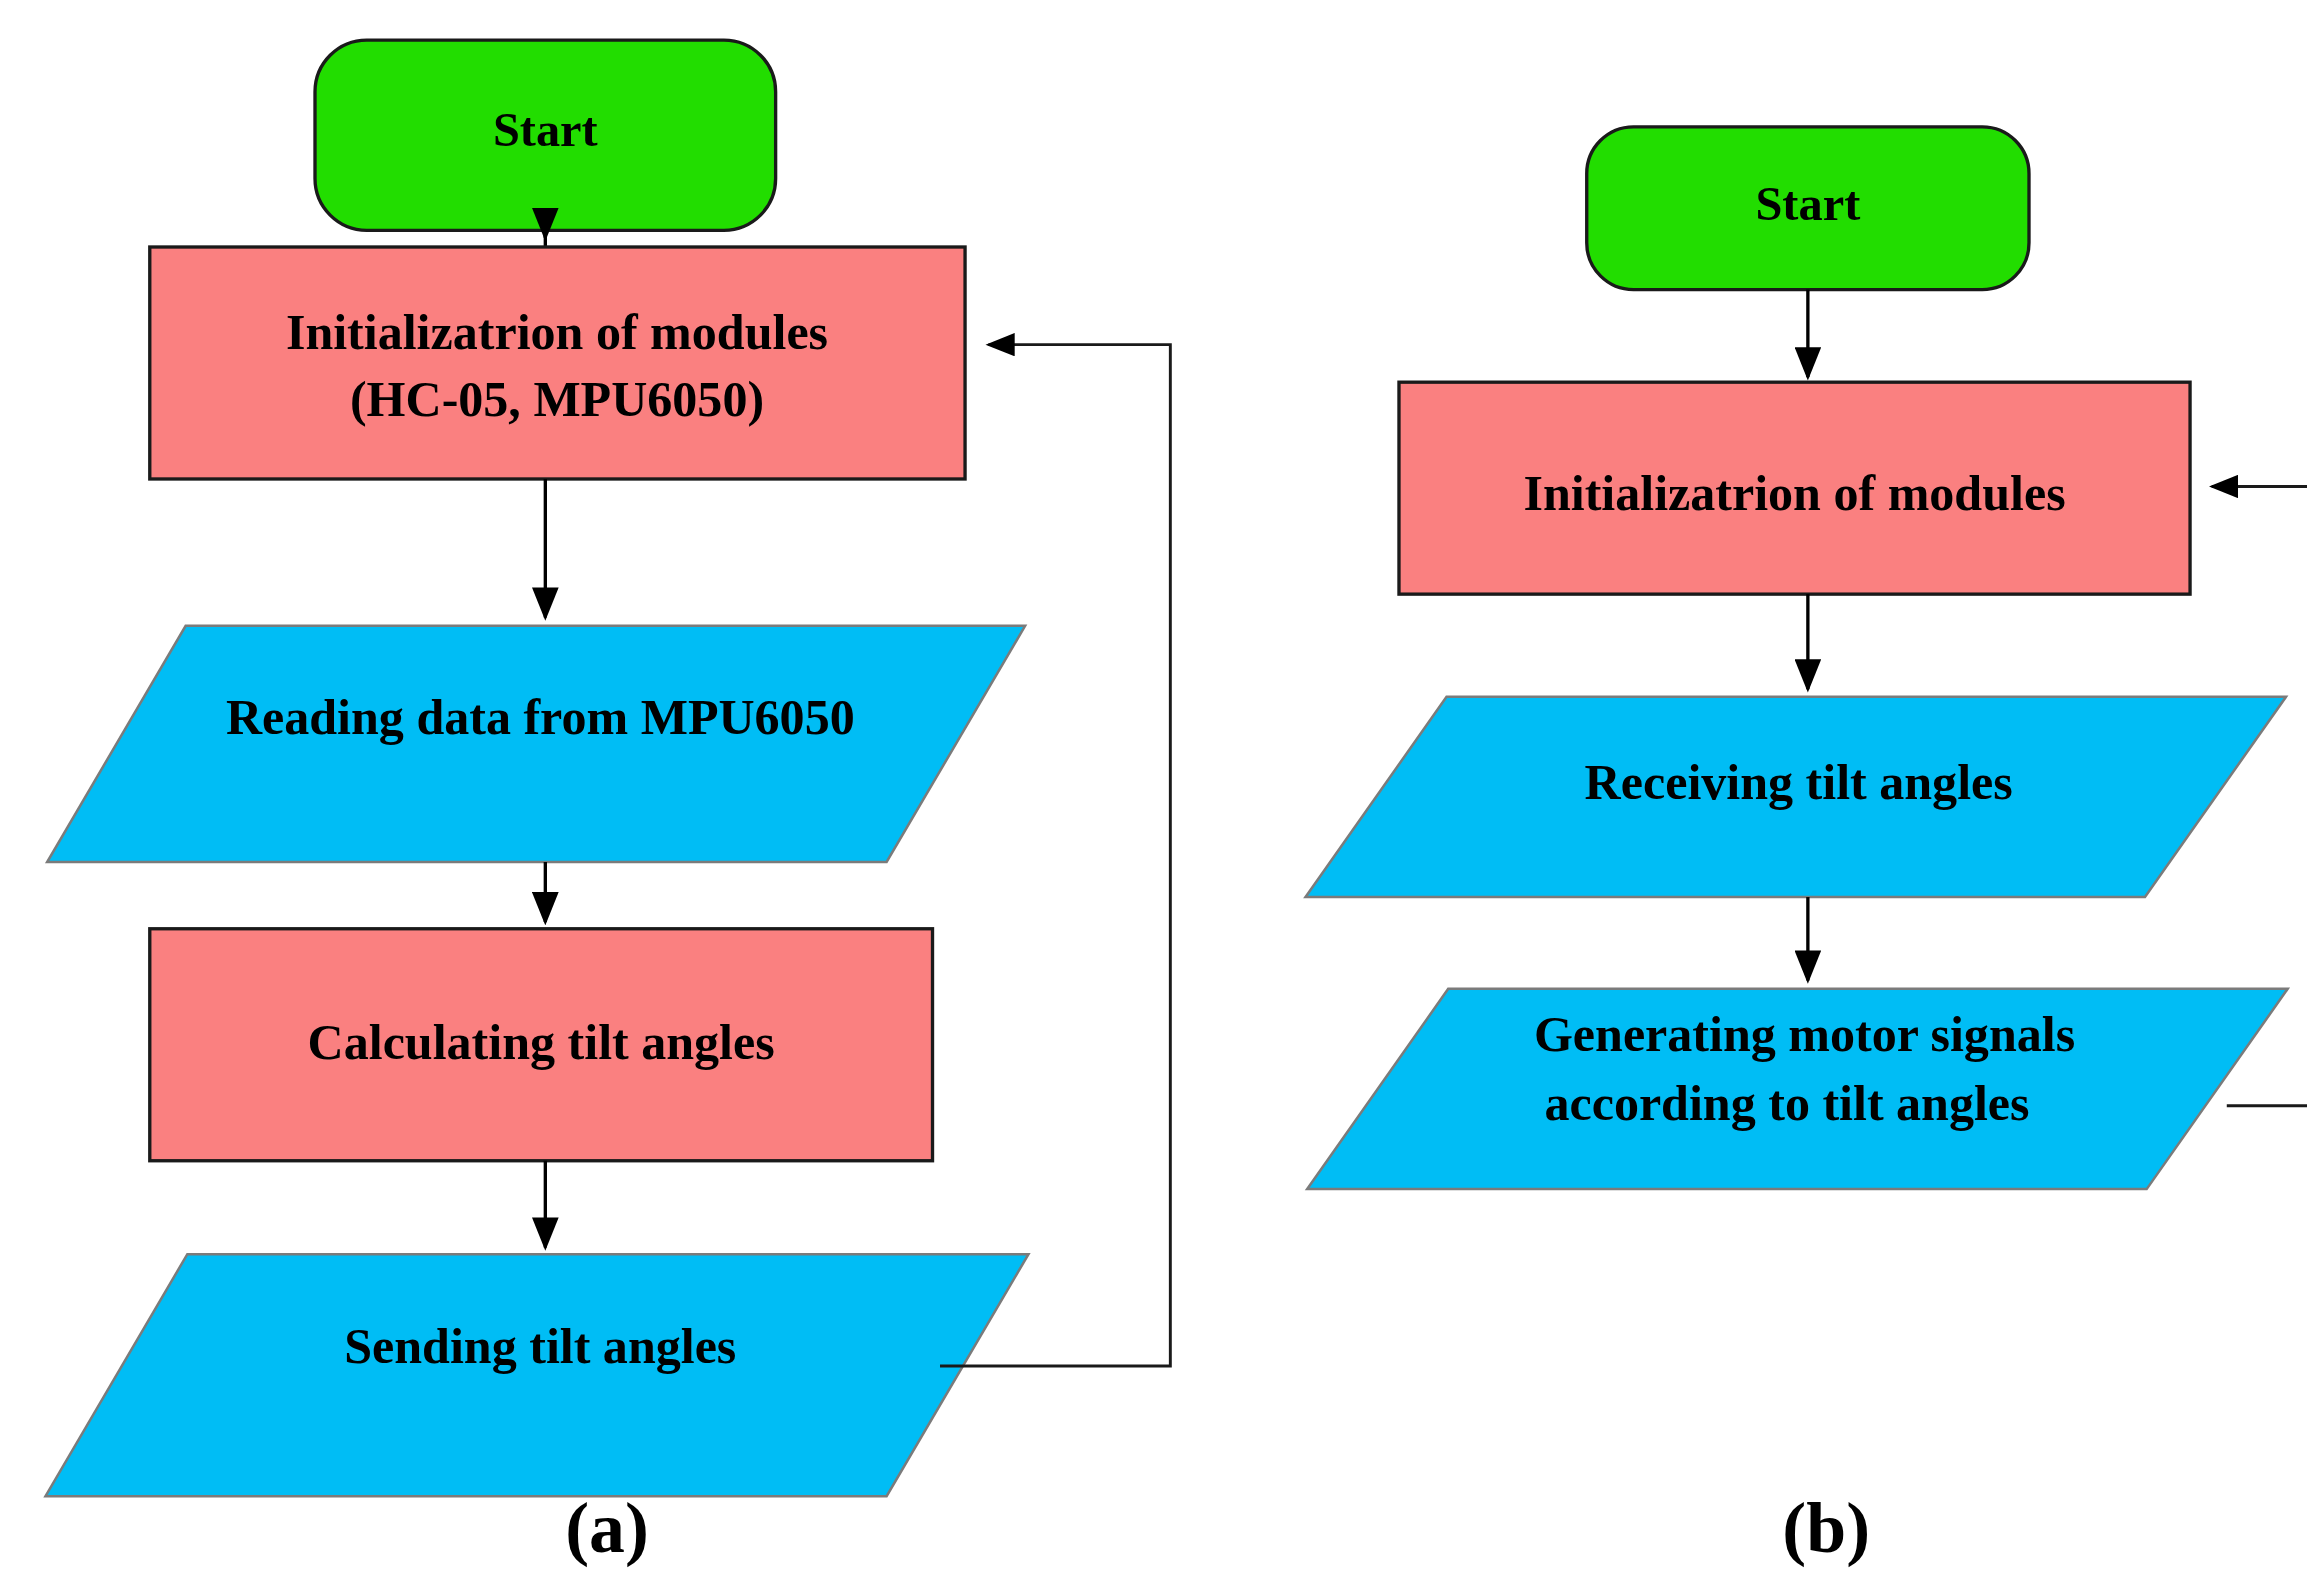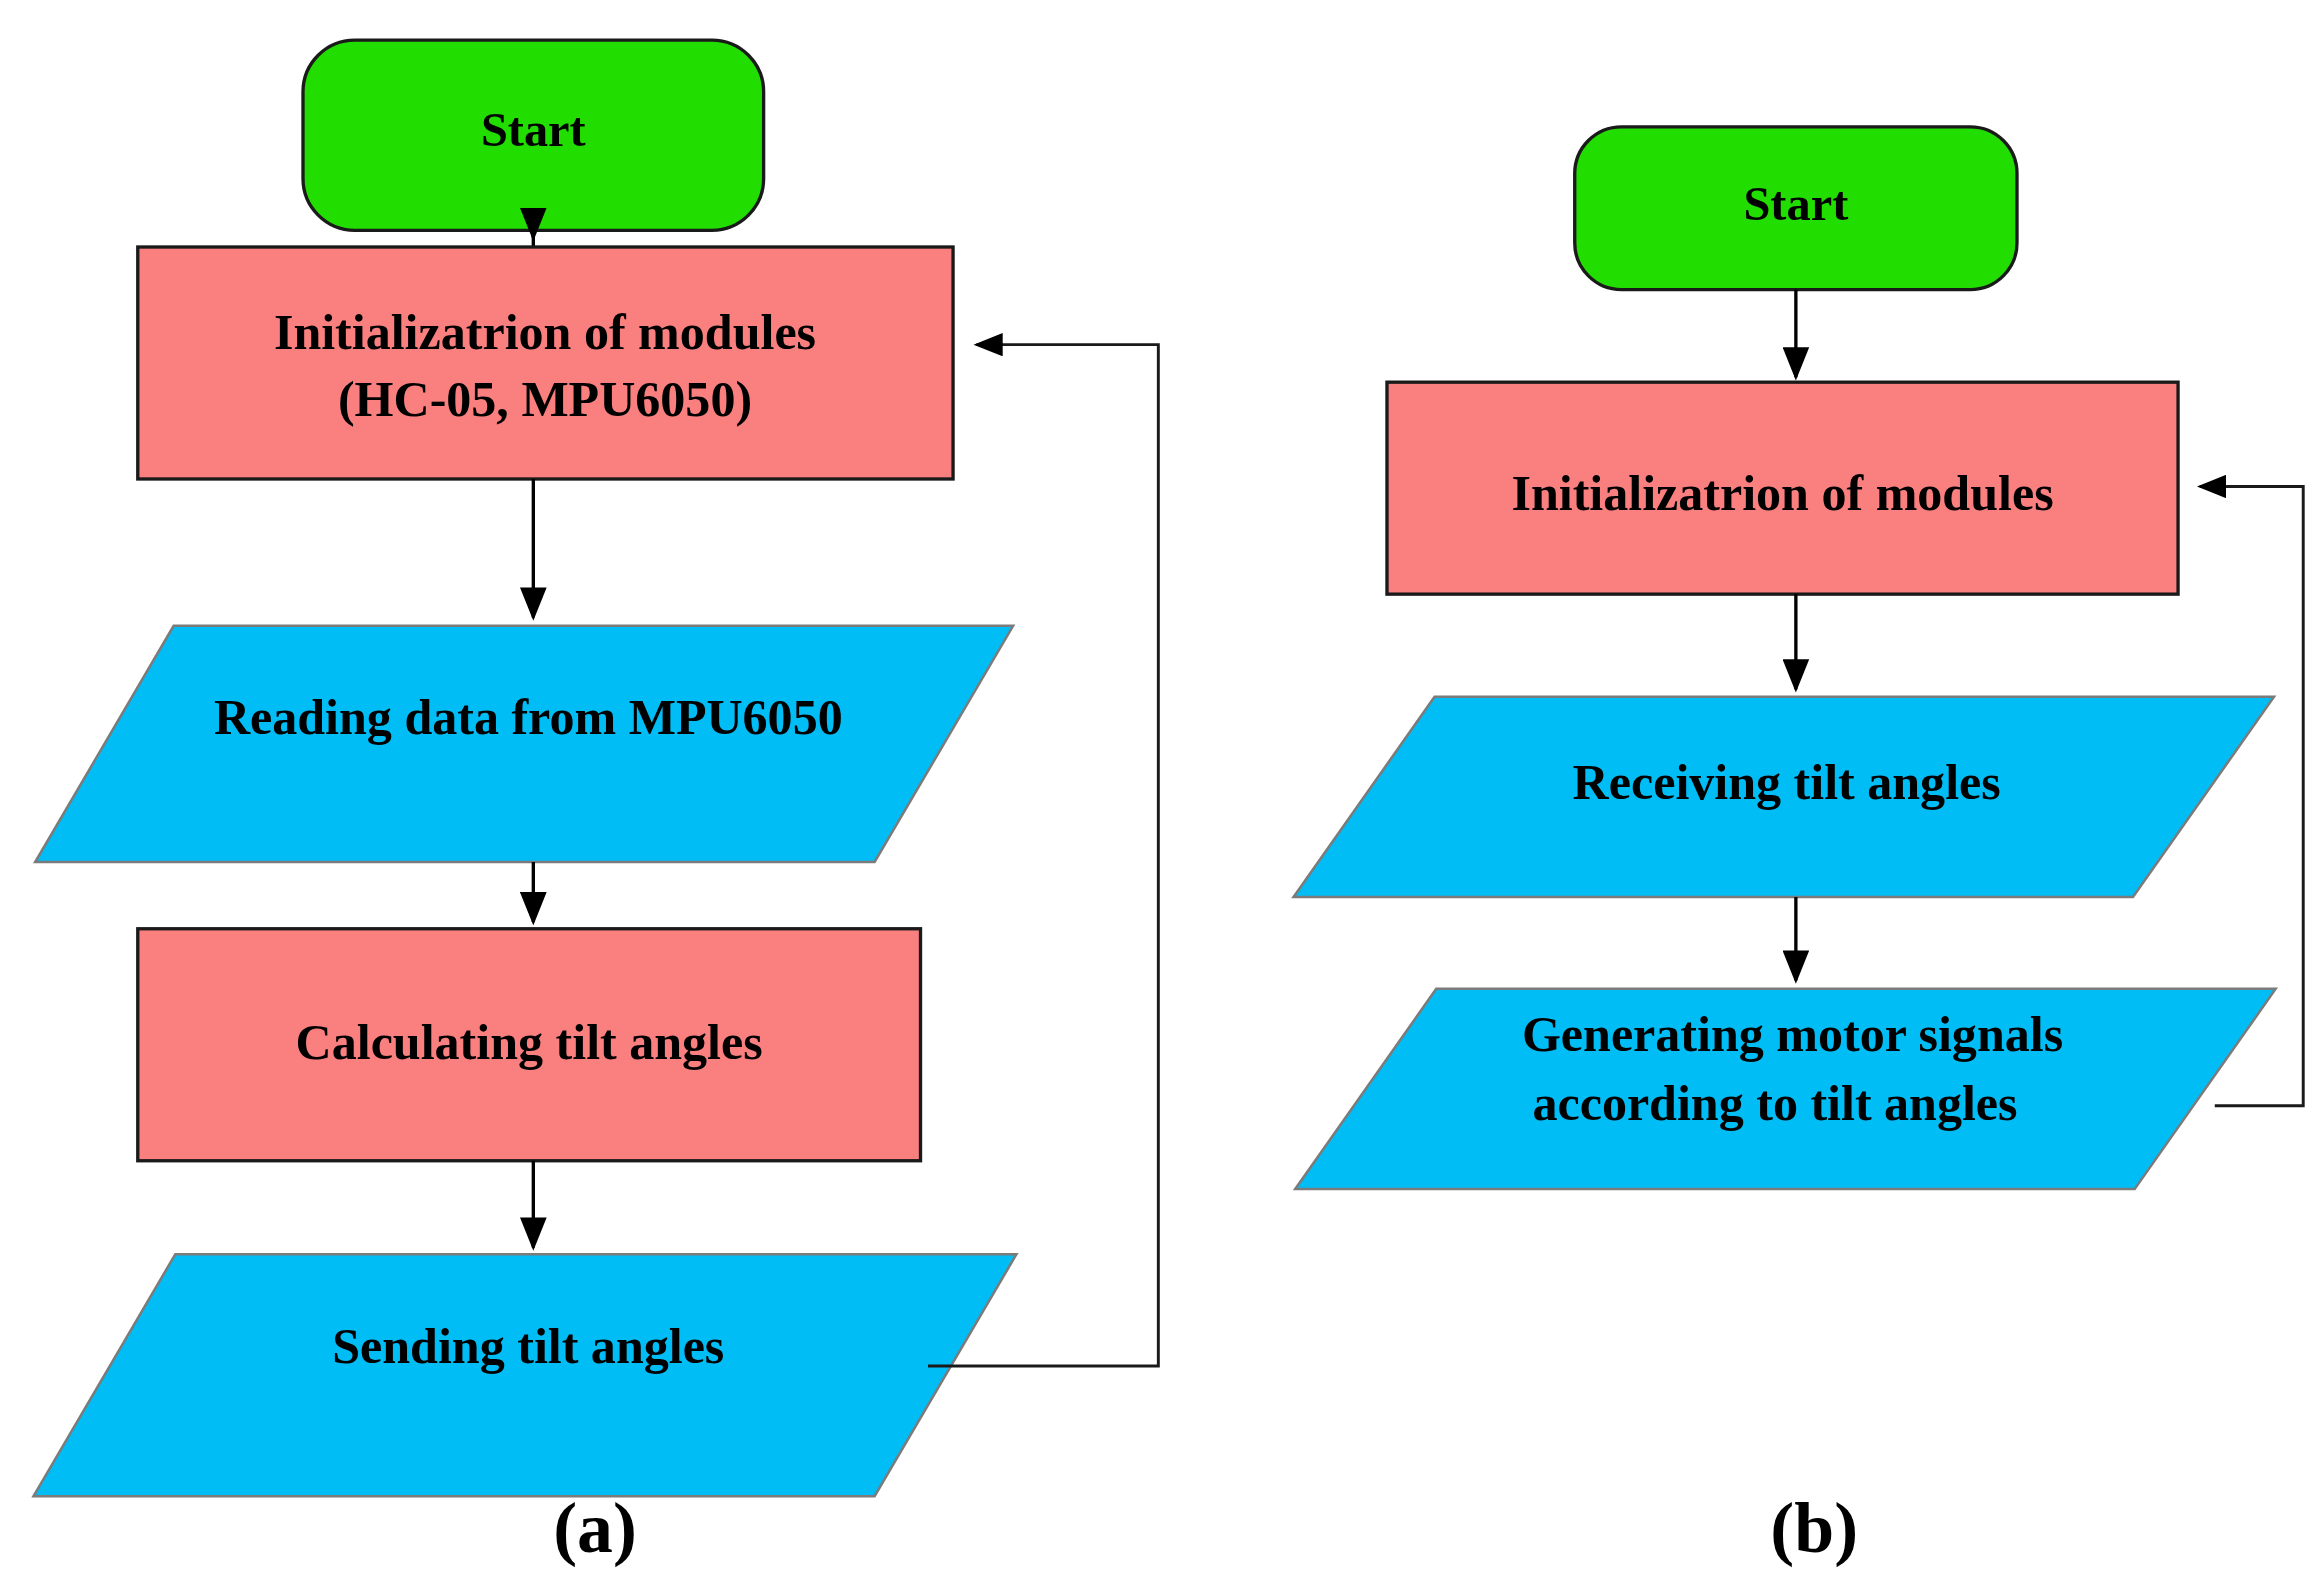--- a/index.html
+++ b/index.html
@@ -10,21 +10,21 @@
   }
   body {
     width: 2307px;
     height: 1593px;
     position: relative;
     font-family: "Liberation Serif", "DejaVu Serif", serif;
     overflow: hidden;
   }
   #diagram-root {
     position: absolute;
-    left: 4px;
+    left: 16px;
     top: 0;
     width: 1945px;
     height: 1593px;
     padding-left: 35px;
   }
   svg.flow-svg {
     position: absolute;
     left: 0;
     top: 0;
     width: 2307px;

